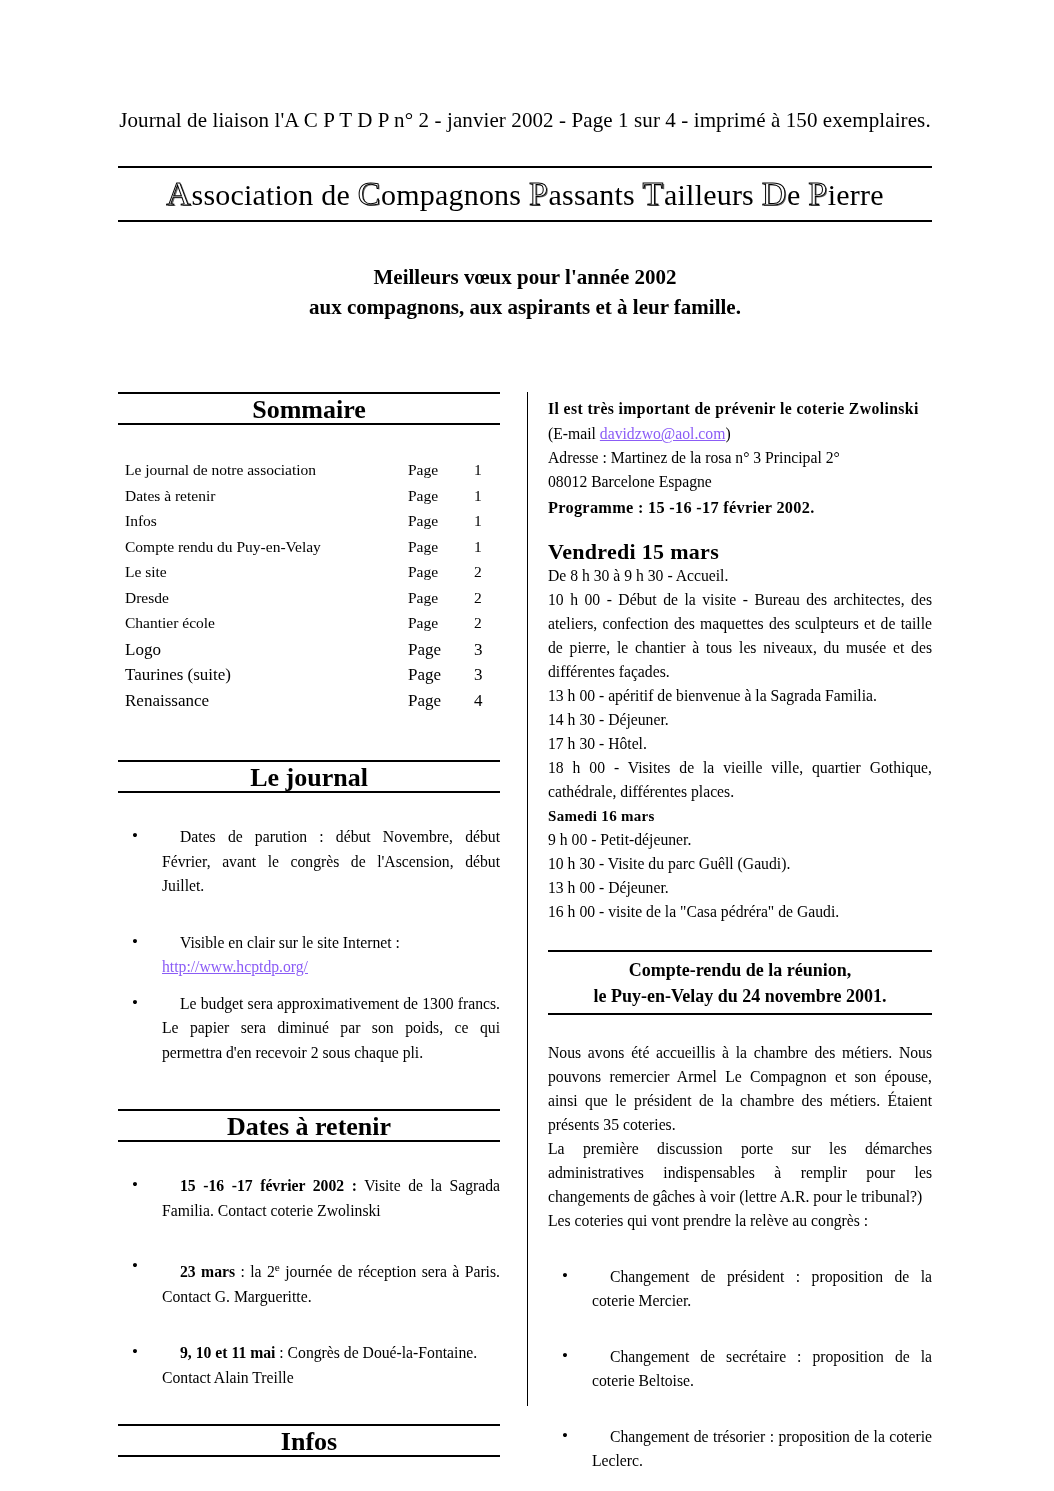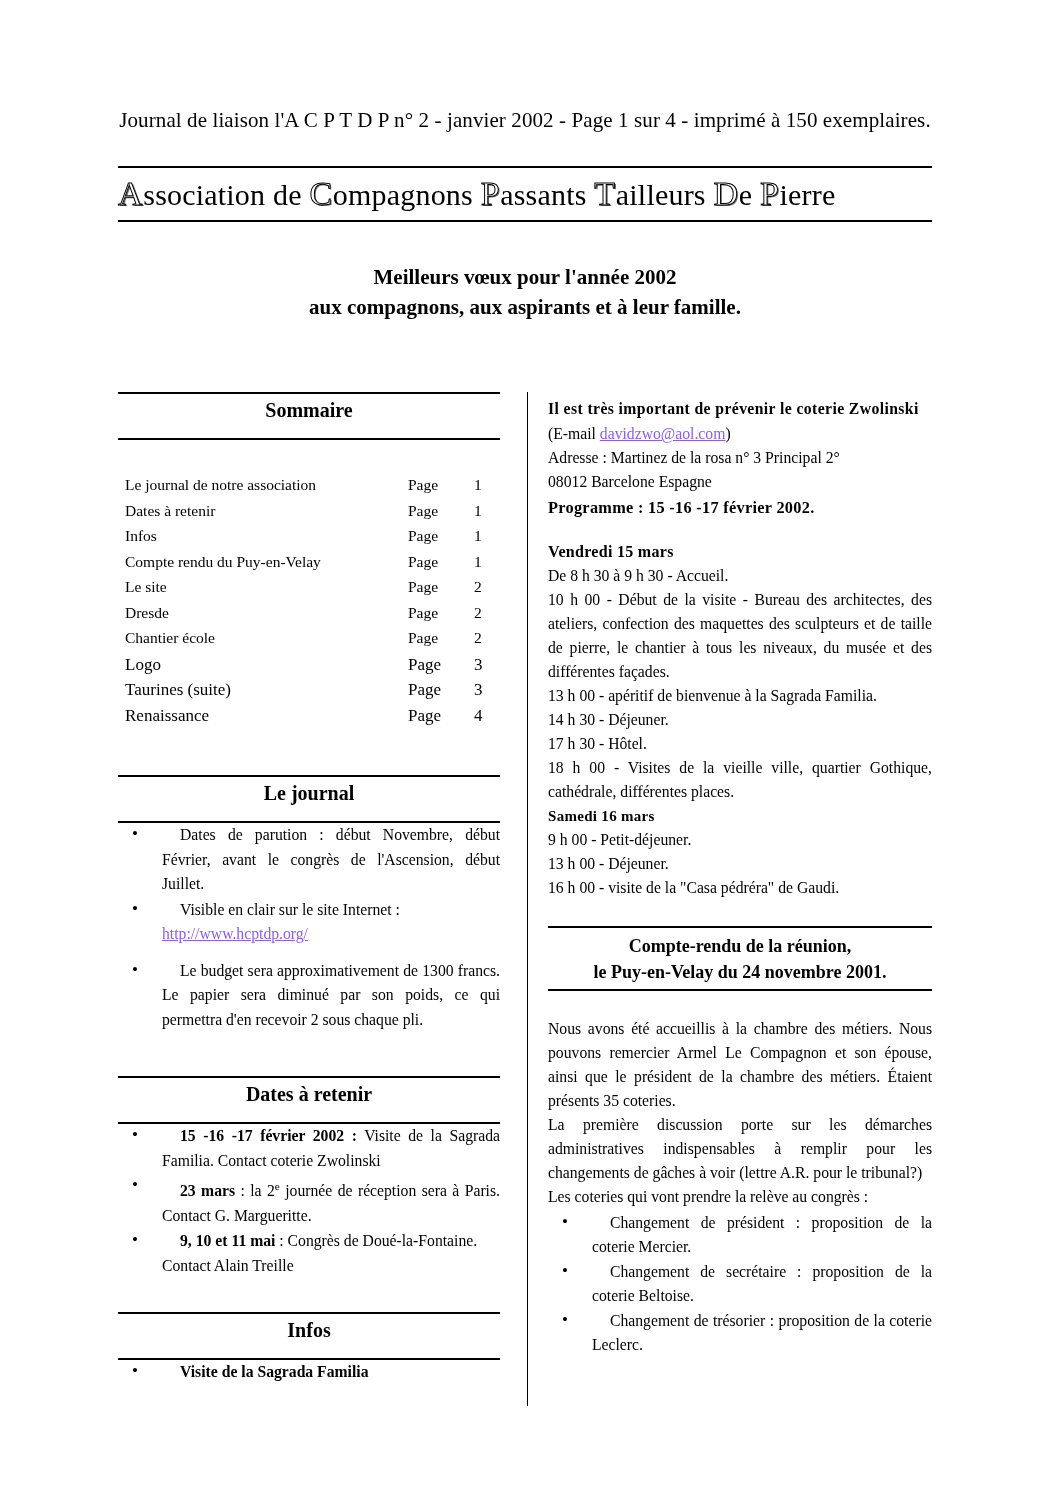--- a/index.html
+++ b/index.html
@@ -43,20 +43,21 @@
     border-top: 2.6px solid #000;
     border-bottom: 2.6px solid #000;
     height: 52px;
   }
   .title-text {
     position: absolute;
     left: 0; top: 0;
     width: 814px;
     height: 69px;
     line-height: 52px;
+    text-align: center;
     font-size: 30px;
     white-space: nowrap;
     letter-spacing: 0.2px;
   }
   .title-text .cap {
     font-size: 34px;
     color: #ffffff;
     -webkit-text-stroke: 1px #000;
     text-shadow: 1.4px 1.4px 0 #6d6d6d;
     padding-right: 0.5px;
@@ -96,22 +97,22 @@
     height: 1014px;
     border-left: 1.8px solid #000;
   }
 
   
   .sec-head {
     border-top: 2.6px solid #000;
     border-bottom: 2.6px solid #000;
     text-align: center;
     font-weight: bold;
-    font-size: 20px;
-    padding: 4px 0 16px 0;
+    font-size: 26px;
+    padding: 4px 0 1px 0;
     line-height: 24px;
   }
   .sec-head.two-line {
     font-size: 18px;
     line-height: 26px;
     padding: 5px 0 4px 0;
   }
 
   
   .toc {
@@ -148,20 +149,21 @@
     margin: 0;
     padding: 0;
   }
   ul.bul > li {
     position: relative;
     padding-left: 44px;
     margin-bottom: 1px;
     font-size: 15.7px;
     line-height: 24.5px;
     text-align: justify;
+    margin-top: 32px;
   }
   ul.bul > li::before {
     content: "\2022";
     position: absolute;
     left: 14px;
     top: -1px;
     font-size: 17px;
   }
   ul.bul > li .indent-first {
     display: inline-block;
@@ -334,30 +336,31 @@
   <div class="col-right">
 
     <div class="r-bold-sp">Il est très important de prévenir le coterie Zwolinski</div>
 
     <div class="r-line-left"><span>(E-mail </span><a class="link-plain" href="#">davidzwo@aol.com</a><span>)</span></div>
 
     <div class="r-line-left">Adresse : Martinez de la rosa n° 3 Principal 2°</div>
     <div class="r-line-left">08012 Barcelone Espagne</div>
     <div class="r-head" style="margin-top:2px; font-size:16.3px;">Programme : 15 -16 -17 février 2002.</div>
 
-    <div class="r-head gap-top-20" style="font-size:16px;">Vendredi 15 mars</div>
+    <div class="r-head gap-top-20" style="font-size:22px;">Vendredi 15 mars</div>
     <div class="r-line-left">De 8 h 30 à 9 h 30 - Accueil.</div>
     <div class="r-line">10 h 00 - Début de la visite - Bureau des architectes, des ateliers, confection des maquettes des sculpteurs et de taille de pierre, le chantier à tous les niveaux, du musée et des différentes façades.</div>
     <div class="r-line-left">13 h 00 - apéritif de bienvenue à la Sagrada Familia.</div>
     <div class="r-line-left">14 h 30 - Déjeuner.</div>
     <div class="r-line-left">17 h 30 - Hôtel.</div>
     <div class="r-line">18 h 00 - Visites de la vieille ville, quartier Gothique, cathédrale, différentes places.</div>
 
     <div class="r-head" style="font-size:15px;">Samedi 16 mars</div>
     <div class="r-line-left">9 h 00 - Petit-déjeuner.</div>
+    <div class="r-line-left">10 h 30 - Visite du parc Guêll (Gaudi).</div>
     <div class="r-line-left">13 h 00 - Déjeuner.</div>
     <div class="r-line-left">16 h 00 - visite de la "Casa pédréra" de Gaudi.</div>
 
     <div class="sec-head two-line gap-top-26">
       <div>Compte-rendu de la réunion,</div>
       <div>le Puy-en-Velay du 24 novembre 2001.</div>
     </div>
 
     <div class="r-line gap-top-26">Nous avons été accueillis à la chambre des métiers. Nous pouvons remercier Armel Le Compagnon et  son épouse, ainsi que le président de la chambre des métiers. Étaient présents 35 coteries.</div>
     <div class="r-line">La première discussion porte sur les démarches administratives indispensables à remplir pour les changements de gâches à voir (lettre A.R. pour le tribunal?)</div>

